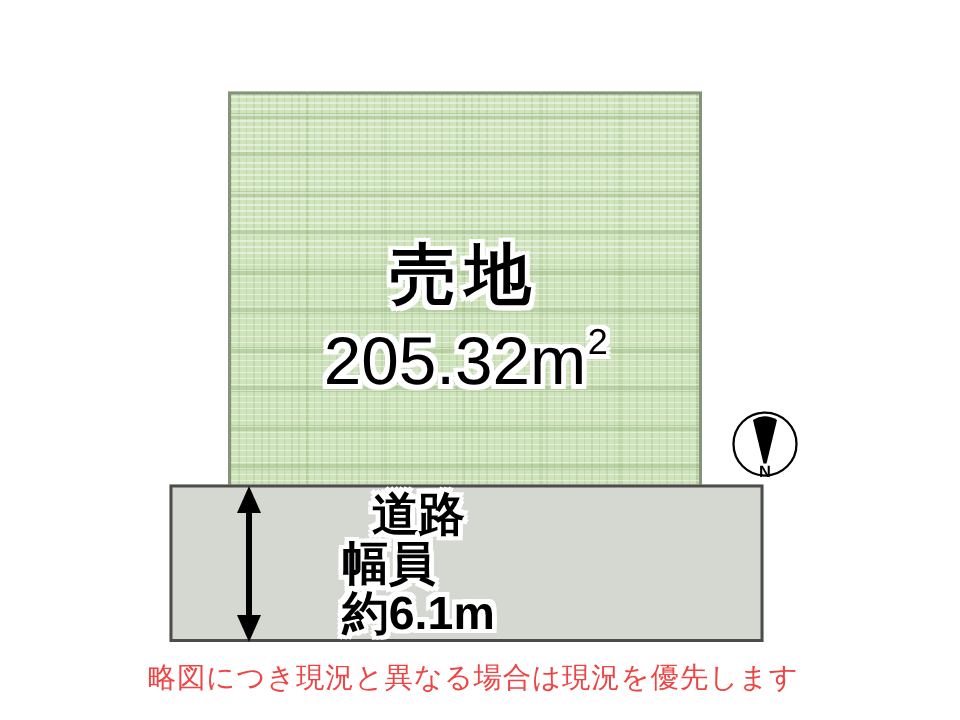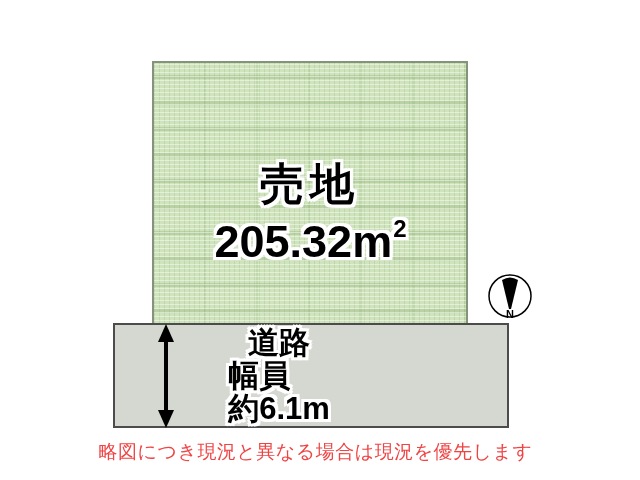--- a/index.html
+++ b/index.html
@@ -55,21 +55,21 @@
   }
   .plot-title {
     font-size: 44px;
     font-weight: bold;
     letter-spacing: 6px;
     line-height: 49px;
     white-space: nowrap;
   }
   .plot-area {
     font-size: 45px;
-    font-weight: bold;
+    font-weight: normal;
     line-height: 49px;
     white-space: nowrap;
   }
   .plot-area sup {
     font-size: 24px;
     position: relative;
     top: -4px;
     left: 1px;
   }
   .plot-tsubo {

